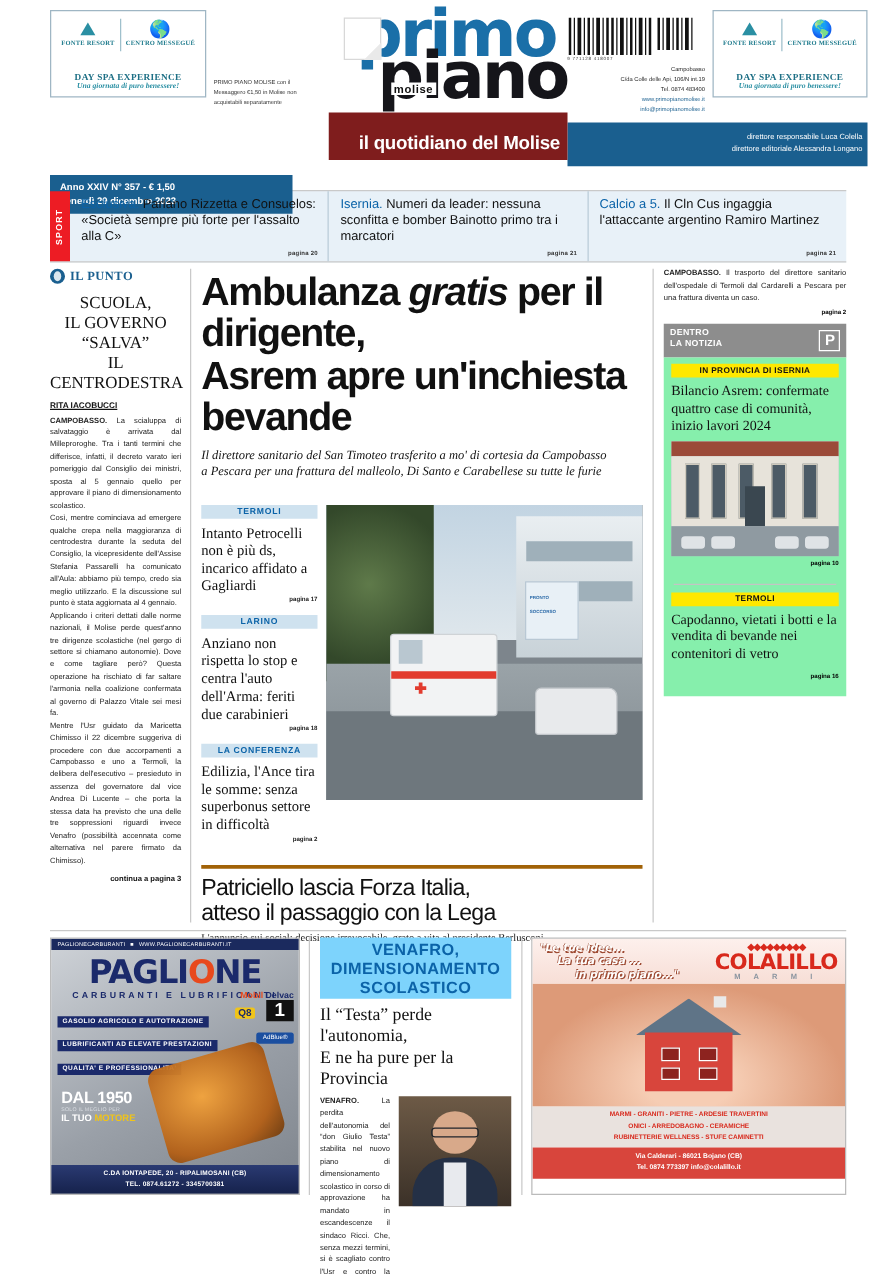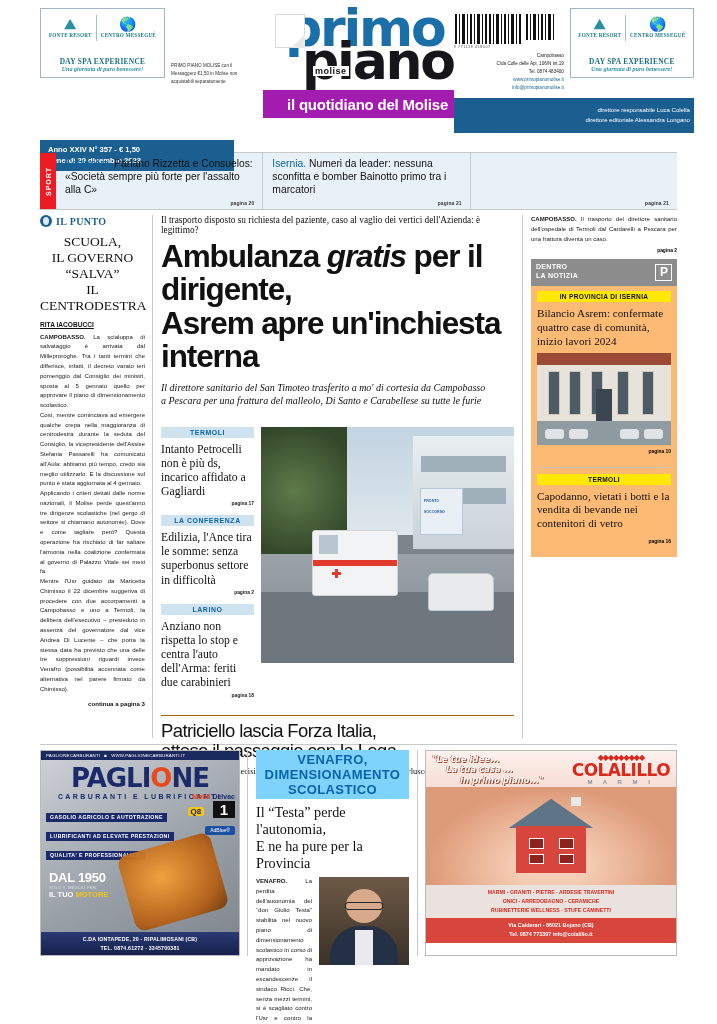--- a/index.html
+++ b/index.html
@@ -27,21 +27,21 @@
   .logo-wrap { position:relative; height:78px; }
   .logo-primo, .logo-piano {
     font-family:"DejaVu Sans", sans-serif; font-weight:bold;
     letter-spacing:-2.2px; line-height:.78; text-transform:lowercase;margin-left:39px;
   }
   .logo-primo { font-size:52px; color:#1a6fa8; margin-left:22px; }
   .logo-piano { font-size:52px; color:#15151a; margin-top:-8px; }
   .logo-molise { position:absolute; left:50px; top:58px; font-size:9px; letter-spacing:.5px; color:#111; font-weight:bold; background:#fff; padding:0 2px;}
   .logo-corner { position:absolute; left:12px; top:6px; width:30px; height:34px; background:#fff; border:1px solid #d8d8d8; }
   .logo-corner:after{ content:""; position:absolute; right:-1px; bottom:-1px; border-left:14px solid transparent; border-bottom:14px solid #e9e9e9;}
-  .tagline { margin-top:4px; background:#a21caf; color:#fff; font-size:15px; font-weight:bold; padding:6px 0 5px 24px; letter-spacing:-.2px; }
+  .tagline { margin-top:4px; background:#7f1d1d; color:#fff; font-size:15px; font-weight:bold; padding:16px 0 5px 24px; letter-spacing:-.2px; }
 
   .mh-right { width:240px; flex:0 0 240px; }
   .mh-right-top { display:flex; gap:6px; }
   .barcode-col { width:110px; padding-top:6px; }
   .barcode { height:30px; display:block; }
   .bc-num { font-size:3.6px; color:#444; text-align:left; letter-spacing:.6px; margin-top:1px;}
   .addr { font-size:4.6px; text-align:right; color:#222; line-height:1.75; margin-top:3px; }
   .addr .blue { color:#1a5f8f; }
   .spa-box2 { width:124px; }
   .mh-right-bottom { background:#1a5f8f; color:#fff; font-size:6px; text-align:right; padding:7px 4px 7px 0; line-height:1.7; margin-top:6px;}
@@ -100,34 +100,34 @@
   .ph-amb:after{content:"";position:absolute;left:8%;top:6%;width:22%;height:30%;background:#b9c7d0;}
   .ph-car { position:absolute; right:8%; bottom:22%; width:26%; height:16%; background:#e8eaec; border-radius:5px 7px 3px 3px; border:1px solid #c3c7cb;}
   .ph-sign { position:absolute; right:20%; top:26%; width:17%; height:20%; background:#e8f0f6; border:1px solid #b9c8d4;}
   .ph-sign:before{content:"PRONTO";position:absolute;left:6%;top:22%;font-size:3.6px;color:#2b6aa8;font-weight:bold;}
   .ph-sign:after{content:"SOCCORSO";position:absolute;left:6%;top:46%;font-size:3.6px;color:#2b6aa8;font-weight:bold;}
   .ph-cross { position:absolute; left:28%; bottom:36%; width:9px; height:9px; }
   .ph-cross:before,.ph-cross:after{content:"";position:absolute;background:#e23b2e;}
   .ph-cross:before{left:3px;top:0;width:3px;height:9px;}
   .ph-cross:after{left:0;top:3px;width:9px;height:3px;}
 
-  .patri { border-top:1px solid #a16207; margin-top:8px; padding-top:5px;}
+  .patri { border-top:3px solid #a16207; margin-top:8px; padding-top:5px;}
   .patri h2 { font-family:"Liberation Sans", sans-serif; font-weight:normal; font-size:18.5px; line-height:1.13; letter-spacing:-.6px; color:#111;}
   .patri p { font-family:"Liberation Serif", serif; font-size:8.4px; padding-top:5px; color:#111;}
   .patri .pg { font-size:4.9px; font-weight:bold; text-align:right; padding-top:3px;}
 
   
   .rc-lead { font-size:6.05px; line-height:1.62; text-align:justify; color:#1b1b1b;}
   .rc-lead b { font-weight:bold; }
   .rc-pag { font-size:4.9px; font-weight:bold; text-align:right; padding:4px 0 6px;}
   .dentro { background:#8d8d8d; color:#fff; display:flex; align-items:center; justify-content:space-between; padding:4px 5px 5px; }
   .dentro-t { font-size:7px; font-weight:bold; line-height:1.25; letter-spacing:.3px;}
   .dentro-icon { width:17px; height:17px; border:1.6px solid #fff; position:relative;}
   .dentro-icon:after{content:"P";position:absolute;left:4px;top:0px;font-size:12px;font-weight:bold;color:#fff;line-height:15px;}
-  .rc-box { background:#fdba74; padding:5px 6px 7px; }
+  .rc-box { background:#86efac; padding:5px 6px 7px; }
   .tag-yellow { background:#ffe800; color:#111; font-size:6.6px; font-weight:bold; text-align:center; letter-spacing:.3px; padding:2px 0; }
   .rc-title { font-family:"Liberation Serif", serif; font-size:11.2px; line-height:1.24; color:#111; padding:5px 0 4px;}
   .rc-photo { width:100%; height:92px; background:linear-gradient(#c9d2d8,#a9b4bb); position:relative; overflow:hidden;}
   .rcp-roof { position:absolute; left:0; right:0; top:0; height:14%; background:#9b4a38;}
   .rcp-wall { position:absolute; left:0; right:0; top:14%; bottom:26%; background:#e7e3da;}
   .rcp-win { position:absolute; top:20%; width:9%; height:48%; background:#4c5b66; border:1px solid #cfcabd;}
   .rcp-door { position:absolute; left:44%; bottom:26%; width:12%; height:34%; background:#3a4750;}
   .rcp-ground { position:absolute; left:0; right:0; bottom:0; height:26%; background:#8f9aa1;}
   .rcp-car { position:absolute; bottom:6%; width:14%; height:11%; background:#dfe3e6; border-radius:3px;}
   .rc-div { border-top:1px solid #c4c4c4; margin:7px 2px 6px; }
@@ -306,20 +306,21 @@
     <div class="sport-items">
       <div class="sport-item">
         <p><b>Esclusiva.</b><span> Parlano Rizzetta e Consuelos: «Società sempre più forte per l'assalto alla C»</span></p>
         <div class="pag">pagina 20</div>
       </div>
       <div class="sport-item">
         <p><b>Isernia.</b><span> Numeri da leader: nessuna sconfitta e bomber Bainotto primo tra i marcatori</span></p>
         <div class="pag">pagina 21</div>
       </div>
       <div class="sport-item">
+        <p><b>Calcio a 5.</b><span> Il Cln Cus ingaggia l'attaccante argentino Ramiro Martinez</span></p>
         <div class="pag">pagina 21</div>
       </div>
     </div>
   </div>
 
   <div class="body-grid">
 
     <div class="col-punto">
       <div class="punto-head">
         <span class="punto-dot"></span>
@@ -335,49 +336,48 @@
       <div class="punto-body">
         <p><b>CAMPOBASSO.</b><span> La scialuppa di salvataggio è arrivata dal Milleproroghe. Tra i tanti termini che differisce, infatti, il decreto varato ieri pomeriggio dal Consiglio dei ministri, sposta al 5 gennaio quello per approvare il piano di dimensionamento scolastico.</span></p>
         <p>Così, mentre cominciava ad emergere qualche crepa nella maggioranza di centrodestra durante la seduta del Consiglio, la vicepresidente dell'Assise Stefania Passarelli ha comunicato all'Aula: abbiamo più tempo, credo sia meglio utilizzarlo. E la discussione sul punto è stata aggiornata al 4 gennaio.</p>
         <p>Applicando i criteri dettati dalle norme nazionali, il Molise perde quest'anno tre dirigenze scolastiche (nel gergo di settore si chiamano autonomie). Dove e come tagliare però? Questa operazione ha rischiato di far saltare l'armonia nella coalizione confermata al governo di Palazzo Vitale sei mesi fa.</p>
         <p>Mentre l'Usr guidato da Maricetta Chimisso il 22 dicembre suggeriva di procedere con due accorpamenti a Campobasso e uno a Termoli, la delibera dell'esecutivo – presieduto in assenza del governatore dal vice Andrea Di Lucente – che porta la stessa data ha previsto che una delle tre soppressioni riguardi invece Venafro (possibilità accennata come alternativa nel parere firmato da Chimisso).</p>
       </div>
       <div class="punto-cont">continua a pagina 3</div>
     </div>
 
     <div class="col-main">
-      <div class="kicker">Il trasporto disposto su richiesta del paziente, caso al vaglio dei vertici dell'Azienda: è legittimo?</div>
       <div class="headline">
         <div><span>Ambulanza </span><i>gratis</i><span> per il dirigente,</span></div>
-        <div>Asrem apre un'inchiesta interna</div>
+        <div>Asrem apre un'inchiesta bevande</div>
       </div>
       <div class="subhead">
         <div>Il direttore sanitario del San Timoteo trasferito a mo' di cortesia da Campobasso</div>
         <div>a Pescara per una frattura del malleolo, Di Santo e Carabellese su tutte le furie</div>
       </div>
 
       <div class="mid-grid">
         <div class="mid-left">
 
           <div>
             <div class="sec-tag">TERMOLI</div>
             <div class="mid-title">Intanto Petrocelli non è più ds, incarico affidato a Gagliardi</div>
             <div class="mid-pag">pagina 17</div>
           </div>
 
           <div>
+            <div class="sec-tag">LARINO</div>
+            <div class="mid-title">Anziano non rispetta lo stop e centra l'auto dell'Arma: feriti due carabinieri</div>
+            <div class="mid-pag">pagina 18</div>
+          </div>
+
+          <div>
             <div class="sec-tag">LA CONFERENZA</div>
             <div class="mid-title">Edilizia, l'Ance tira le somme: senza superbonus settore in difficoltà</div>
             <div class="mid-pag">pagina 2</div>
-          </div>
-
-          <div>
-            <div class="sec-tag">LARINO</div>
-            <div class="mid-title">Anziano non rispetta lo stop e centra l'auto dell'Arma: feriti due carabinieri</div>
-            <div class="mid-pag">pagina 18</div>
           </div>
 
         </div>
 
         <div class="mid-photo">
           <div class="photo">
             <div class="ph-sky"></div>
             <div class="ph-tree"></div>
             <div class="ph-bld"></div>
             <div class="ph-ground"></div>

